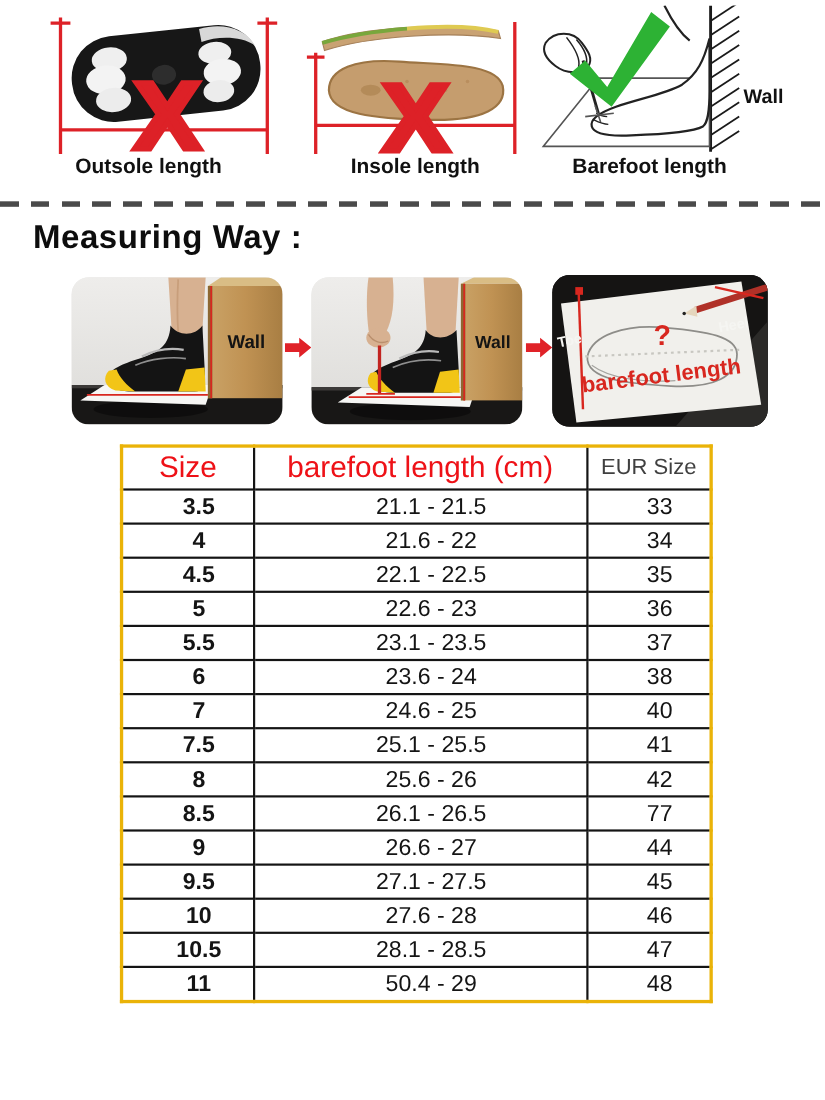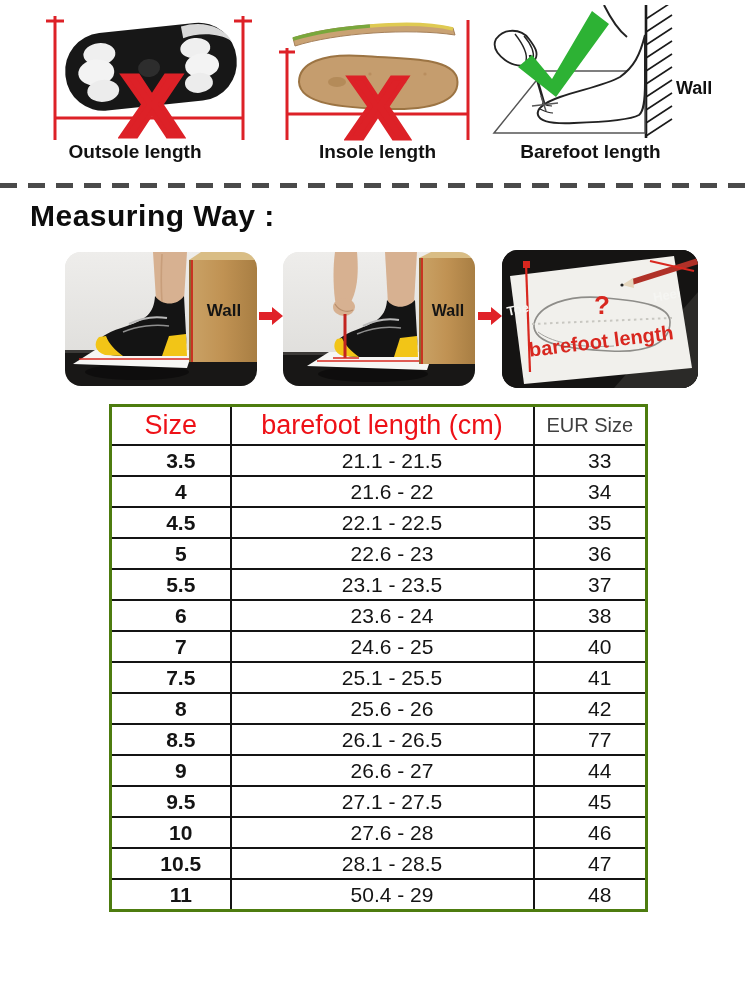--- a/index.html
+++ b/index.html
@@ -22,21 +22,21 @@
   #measuring-heading{
     position:absolute;left:30px;top:199px;font-size:30px;font-weight:bold;color:#0d0d0d;
     letter-spacing:0.5px;
   }
   .photo{
     position:absolute;border-radius:16px;overflow:hidden;background:#e9e8e6;
   }
   .step-arrow{position:absolute;}
   #size-table{
     position:absolute;left:109px;top:404px;width:536px;
-    border-collapse:collapse;table-layout:fixed;border:3px solid #4d7c0f;
+    border-collapse:collapse;table-layout:fixed;border:3px solid #eab308;
   }
   #size-table th,#size-table td{
     border:2px solid #141414;text-align:center;padding:0;vertical-align:middle;
     font-family:"Liberation Sans","DejaVu Sans",sans-serif;
   }
   #size-table thead th{height:37px;font-size:27px;font-weight:400;}
   #size-table th.h-red{color:#ee1117;}
   #size-table th.h-black{color:#404040;font-size:20px;text-align:center;}
   #size-table td{height:29px;font-size:21px;color:#141414;font-weight:400;padding-left:20px;}
   #size-table td.c0{font-weight:bold;}

